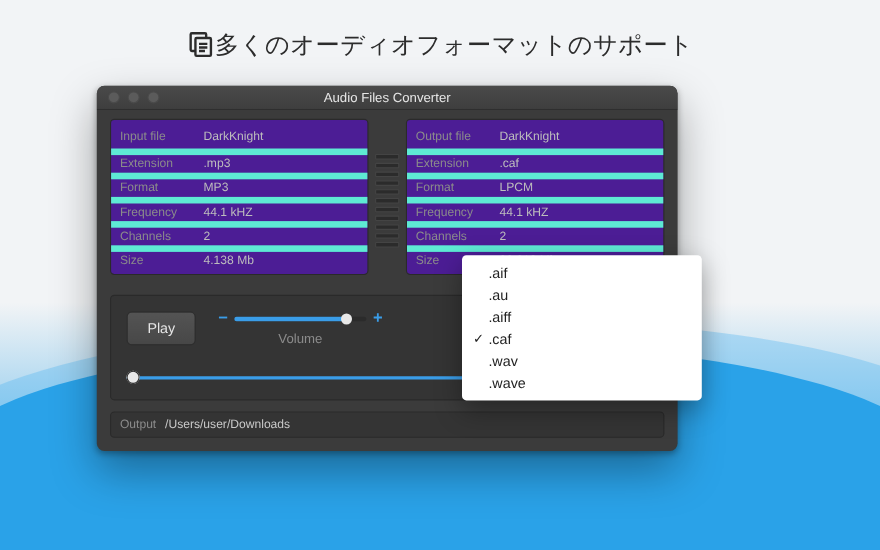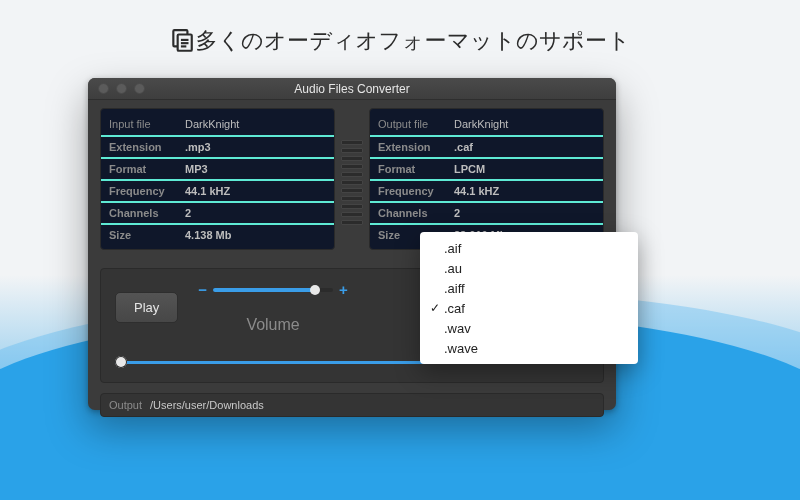--- a/index.html
+++ b/index.html
@@ -55,31 +55,31 @@
     border-bottom: 1px solid #2e2e2e;
   }
   .traffic { display: flex; gap: 7px; padding-left: 10px; }
   .dot { width: 11px; height: 11px; border-radius: 50%; background: #5b5b5b; border: 0.5px solid #4a4a4a; }
   .title { position: absolute; left: 0; right: 0; text-align: center; font-size: 12px; color: #e6e6e6; font-weight: 500; }
 
   .content { padding: 8px 12px 10px 12px; }
   .panels { display: flex; gap: 0; }
   .panel {
     flex: 1 1 0;
-    background: #0f172a;
+    background: #4c1d95;
     border: 1px solid #2a2a2a;
     border-radius: 4px;
     padding: 4px 0;
   }
   .panel .row {
     display: flex; align-items: center;
     height: 22px;
     padding: 0 8px;
   }
-  .panel .row + .row { border-top: 2px solid #5eead4; font-weight: bold; }
+  .panel .row + .row { border-top: 6px solid #5eead4; }
   .panel .lbl { width: 76px; color: #8b8b8b; font-size: 11px; }
   .panel .val { color: #bdbdbd; font-size: 11px; }
 
   .meter {
     width: 34px;
     display: flex; flex-direction: column; justify-content: center; align-items: center; gap: 3px;
     padding: 6px 8px 0 8px;
   }
   .meter .seg {
     width: 22px; height: 5px;
@@ -111,21 +111,21 @@
     display: flex; flex-direction: column; align-items: center;
     gap: 3px;
   }
   .vol-row { display: flex; align-items: center; gap: 6px; }
   .vol-row .minus, .vol-row .plus { color: #3a9de8; font-size: 15px; font-weight: 600; }
   .vol-track {
     width: 120px; height: 4px; background: #2b2b2b; position: relative; border-radius: 2px;
   }
   .vol-fill { position: absolute; left: 0; top: 0; bottom: 0; width: 85%; background: #3a9de8; border-radius: 2px; }
   .vol-knob { position: absolute; top: 50%; left: 85%; transform: translate(-50%,-50%); width: 10px; height: 10px; border-radius: 50%; background: #e8e8e8; }
-  .vol-label { color: #8b8b8b; font-size: 16px; margin-top: 15px; }
+  .vol-label { color: #8b8b8b; font-size: 12px; }
 
   .progress {
     margin-top: 22px;
     position: relative;
     height: 12px;
   }
   .progress-track {
     position: absolute; left: 0; right: 0; top: 5px; height: 3px;
     background: #3a9de8; border-radius: 2px;
   }

